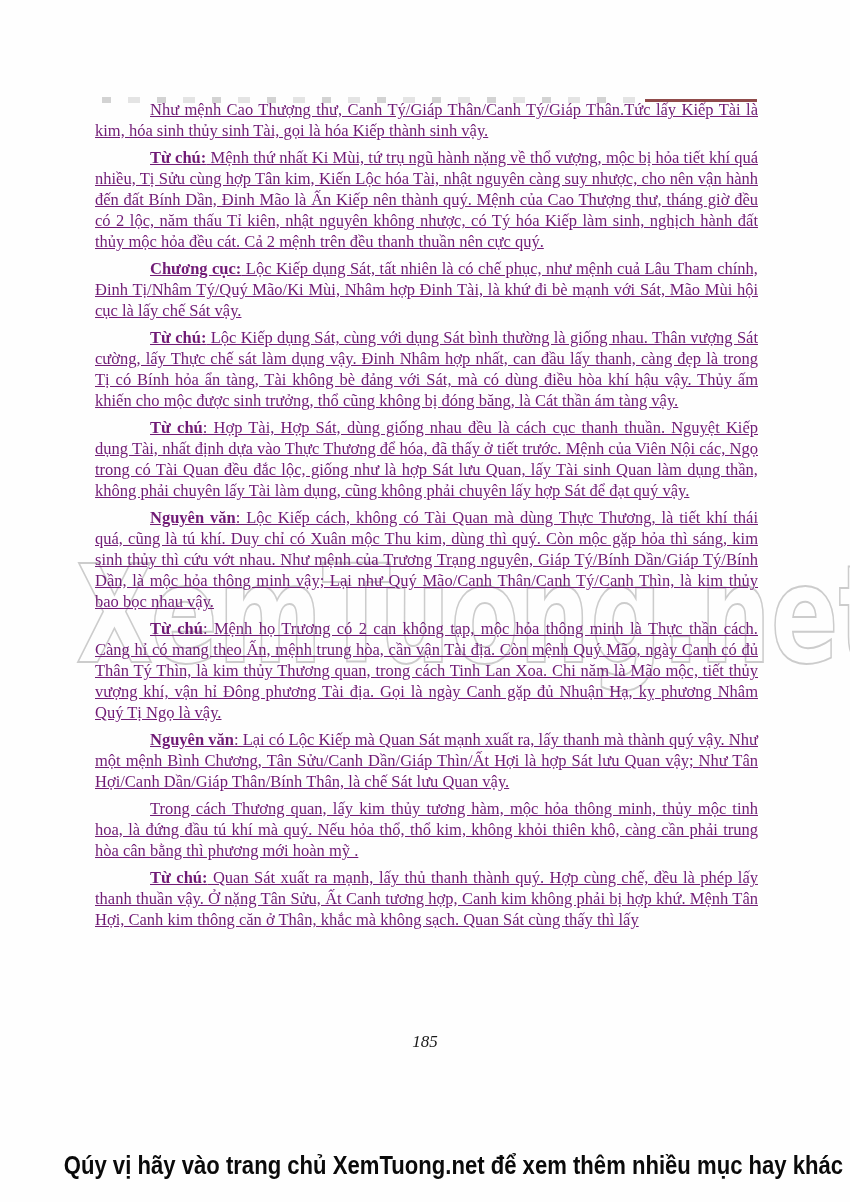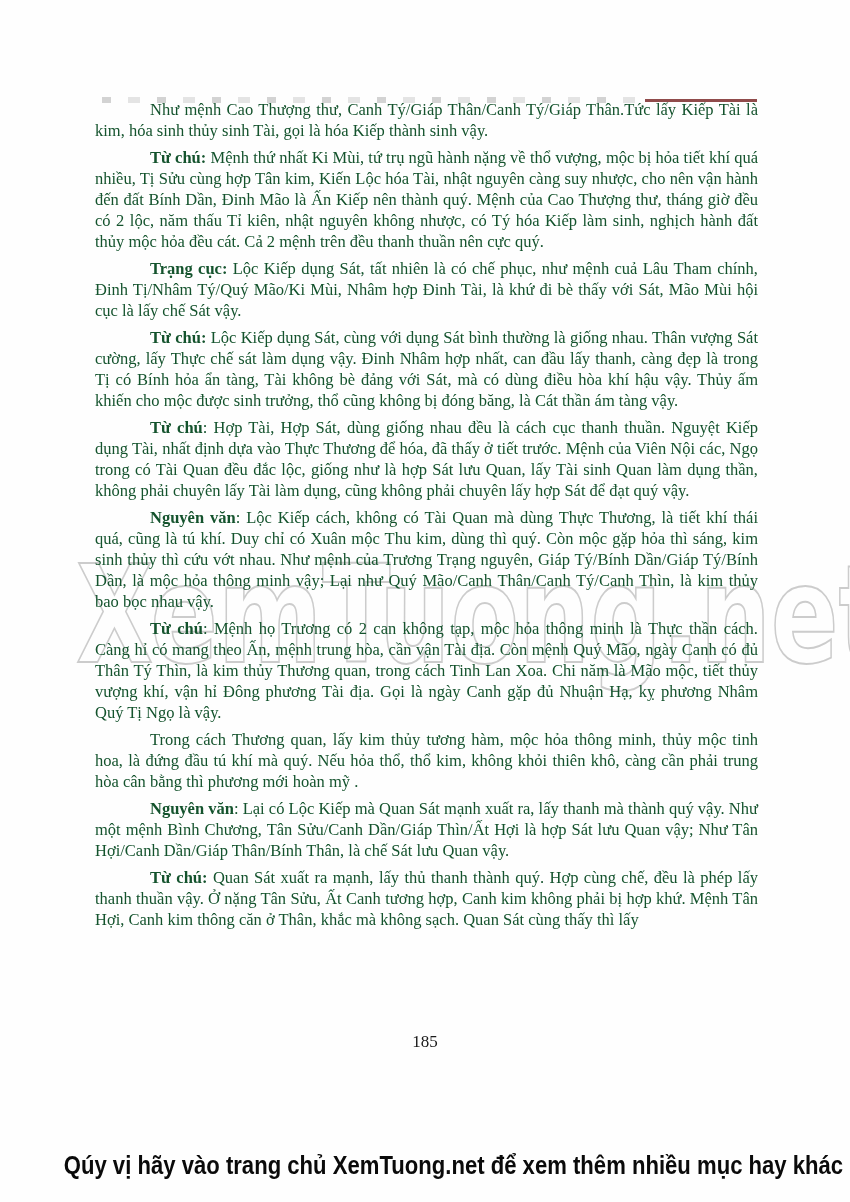--- a/index.html
+++ b/index.html
@@ -46,21 +46,22 @@
     top: 99px;
     width: 663px;
     z-index: 2;
   }
   p.para {
     margin: 0 0 6px 0;
     text-align: justify;
     text-indent: 55px;
     font-size: 16.5px;
     line-height: 21px;
-    color: #14532d;
+    color: #701a75;
+    text-decoration: underline;
   }
   p.para b.lead { font-weight: bold; }
   .watermark {
     position: absolute;
     left: 76px;
     top: 535px;
     z-index: 1;
     font-family: "DejaVu Sans", sans-serif;
     font-weight: bold;
     font-size: 135px;
@@ -77,20 +78,21 @@
   }
   .page-number {
     position: absolute;
     left: 0;
     top: 1032px;
     width: 850px;
     text-align: center;
     font-size: 17px;
     color: #1a1a1a;
     z-index: 2;
+    font-style: italic;
   }
   .footer-banner {
     position: absolute;
     left: 0;
     top: 1150px;
     width: 850px;
     text-align: center;
     font-family: "Liberation Sans", sans-serif;
     font-weight: bold;
     font-size: 26px;
@@ -107,27 +109,27 @@
 <div class="page">
 
   <div class="top-remnant"></div>
   <div class="red-line"></div>
 
   <div class="watermark">XemTuong.net</div>
 
   <div class="text-block">
       <p class="para"><span>Như mệnh Cao Thượng thư, Canh Tý/Giáp Thân/Canh Tý/Giáp Thân.Tức lấy Kiếp Tài là kim, hóa sinh thủy sinh Tài, gọi là hóa Kiếp thành sinh vậy.</span></p>
       <p class="para"><b class="lead">Từ chú:</b><span> Mệnh thứ nhất Ki Mùi, tứ trụ ngũ hành nặng về thổ vượng, mộc bị hỏa tiết khí quá nhiều, Tị Sửu cùng hợp Tân kim, Kiến Lộc hóa Tài, nhật nguyên càng suy nhược, cho nên vận hành đến đất Bính Dần, Đinh Mão là Ấn Kiếp nên thành quý. Mệnh của Cao Thượng thư, tháng giờ đều có 2 lộc, năm thấu Tỉ kiên, nhật nguyên không nhược, có Tý hóa Kiếp làm sinh, nghịch hành đất thủy mộc hỏa đều cát. Cả 2 mệnh trên đều thanh thuần nên cực quý.</span></p>
-      <p class="para"><b class="lead">Trạng cục:</b><span> Lộc Kiếp dụng Sát, tất nhiên là có chế phục, như mệnh cuả Lâu Tham chính, Đinh Tị/Nhâm Tý/Quý Mão/Ki Mùi, Nhâm hợp Đinh Tài, là khứ đi bè thấy với Sát, Mão Mùi hội cục là lấy chế Sát vậy.</span></p>
+      <p class="para"><b class="lead">Chương cục:</b><span> Lộc Kiếp dụng Sát, tất nhiên là có chế phục, như mệnh cuả Lâu Tham chính, Đinh Tị/Nhâm Tý/Quý Mão/Ki Mùi, Nhâm hợp Đinh Tài, là khứ đi bè mạnh với Sát, Mão Mùi hội cục là lấy chế Sát vậy.</span></p>
       <p class="para"><b class="lead">Từ chú:</b><span> Lộc Kiếp dụng Sát, cùng với dụng Sát bình thường là giống nhau. Thân vượng Sát cường, lấy Thực chế sát làm dụng vậy. Đinh Nhâm hợp nhất, can đầu lấy thanh, càng đẹp là trong Tị có Bính hỏa ẩn tàng, Tài không bè đảng với Sát, mà có dùng điều hòa khí hậu vậy. Thủy ấm khiến cho mộc được sinh trưởng, thổ cũng không bị đóng băng, là Cát thần ám tàng vậy.</span></p>
       <p class="para"><b class="lead">Từ chú</b><span>: Hợp Tài, Hợp Sát, dùng giống nhau đều là cách cục thanh thuần. Nguyệt Kiếp dụng Tài, nhất định dựa vào Thực Thương để hóa, đã thấy ở tiết trước. Mệnh của Viên Nội các, Ngọ trong có Tài Quan đều đắc lộc, giống như là hợp Sát lưu Quan, lấy Tài sinh Quan làm dụng thần, không phải chuyên lấy Tài làm dụng, cũng không phải chuyên lấy hợp Sát để đạt quý vậy.</span></p>
       <p class="para"><b class="lead">Nguyên văn</b><span>: Lộc Kiếp cách, không có Tài Quan mà dùng Thực Thương, là tiết khí thái quá, cũng là tú khí. Duy chỉ có Xuân mộc Thu kim, dùng thì quý. Còn mộc gặp hỏa thì sáng, kim sinh thủy thì cứu vớt nhau. Như mệnh của Trương Trạng nguyên, Giáp Tý/Bính Dần/Giáp Tý/Bính Dần, là mộc hỏa thông minh vậy; Lại như Quý Mão/Canh Thân/Canh Tý/Canh Thìn, là kim thủy bao bọc nhau vậy.</span></p>
       <p class="para"><b class="lead">Từ chú</b><span>: Mệnh họ Trương có 2 can không tạp, mộc hỏa thông minh là Thực thần cách. Càng hỉ có mang theo Ấn, mệnh trung hòa, cần vận Tài địa. Còn mệnh Quý Mão, ngày Canh có đủ Thân Tý Thìn, là kim thủy Thương quan, trong cách Tinh Lan Xoa. Chi năm là Mão mộc, tiết thủy vượng khí, vận hỉ Đông phương Tài địa. Gọi là ngày Canh gặp đủ Nhuận Hạ, kỵ phương Nhâm Quý Tị Ngọ là vậy.</span></p>
+      <p class="para"><b class="lead">Nguyên văn</b><span>: Lại có Lộc Kiếp mà Quan Sát mạnh xuất ra, lấy thanh mà thành quý vậy. Như một mệnh Bình Chương, Tân Sửu/Canh Dần/Giáp Thìn/Ất Hợi là hợp Sát lưu Quan vậy; Như Tân Hợi/Canh Dần/Giáp Thân/Bính Thân, là chế Sát lưu Quan vậy.</span></p>
       <p class="para"><span>Trong cách Thương quan, lấy kim thủy tương hàm, mộc hỏa thông minh, thủy mộc tinh hoa, là đứng đầu tú khí mà quý. Nếu hỏa thổ, thổ kim, không khỏi thiên khô, càng cần phải trung hòa cân bằng thì phương mới hoàn mỹ .</span></p>
-      <p class="para"><b class="lead">Nguyên văn</b><span>: Lại có Lộc Kiếp mà Quan Sát mạnh xuất ra, lấy thanh mà thành quý vậy. Như một mệnh Bình Chương, Tân Sửu/Canh Dần/Giáp Thìn/Ất Hợi là hợp Sát lưu Quan vậy; Như Tân Hợi/Canh Dần/Giáp Thân/Bính Thân, là chế Sát lưu Quan vậy.</span></p>
       <p class="para"><b class="lead">Từ chú:</b><span> Quan Sát xuất ra mạnh, lấy thủ thanh thành quý. Hợp cùng chế, đều là phép lấy thanh thuần vậy. Ở nặng Tân Sửu, Ất Canh tương hợp, Canh kim không phải bị hợp khứ. Mệnh Tân Hợi, Canh kim thông căn ở Thân, khắc mà không sạch. Quan Sát cùng thấy thì lấy</span></p>
     </div>
 
   <div class="page-number">185</div>
 
   <div class="footer-banner">Qúy vị hãy vào trang chủ XemTuong.net để xem thêm nhiều mục hay khác</div>
 
 </div>
 
 </body></html>

